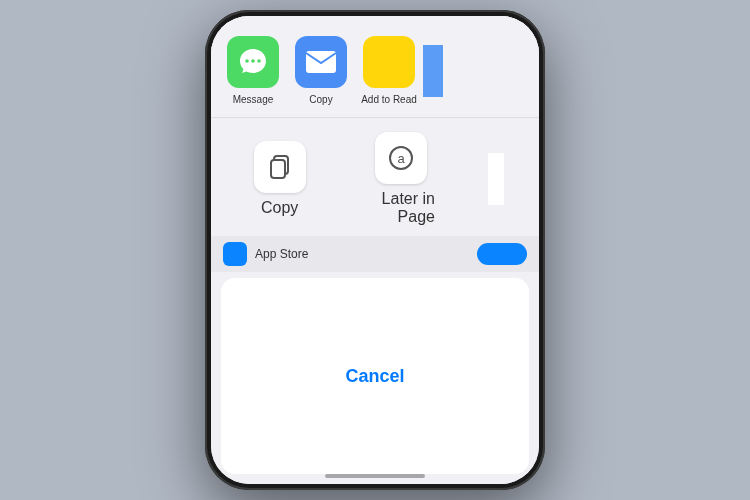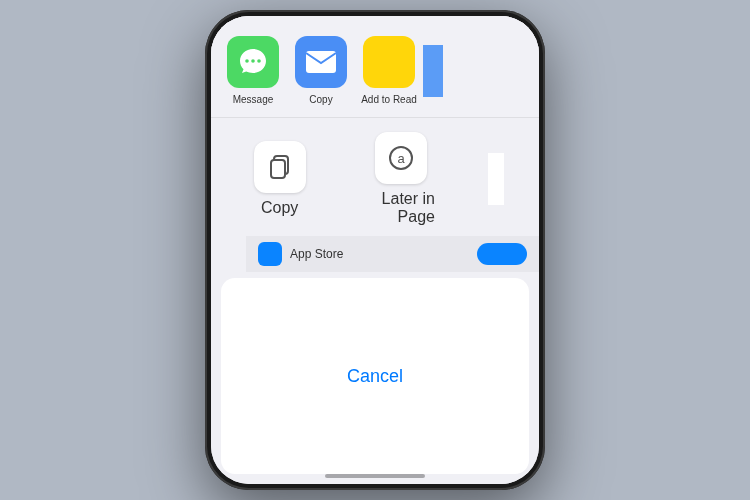--- a/index.html
+++ b/index.html
@@ -125,37 +125,36 @@
     
     .bottom-hint {
       background: rgba(230,230,235,0.9);
       padding: 6px 12px;
       display: flex;
       align-items: center;
       gap: 8px;
       flex: 0 0 auto;
       height: 36px;
       overflow: hidden;
-      margin-left: 35px;
     }
 
     
     .cancel-area {
       flex: 1;
       background: white;
       margin: 6px 10px 10px;
       border-radius: 14px;
       display: flex;
       align-items: center;
       justify-content: center;
     }
 
     .cancel-btn {
       font-size: 18px;
-      font-weight: 400;
+      font-weight: 700;
       color: #007aff;
       background: none;
       border: none;
       cursor: pointer;
       padding: 14px 60px;
     }
 
     
     .home-indicator {
       position: absolute;

